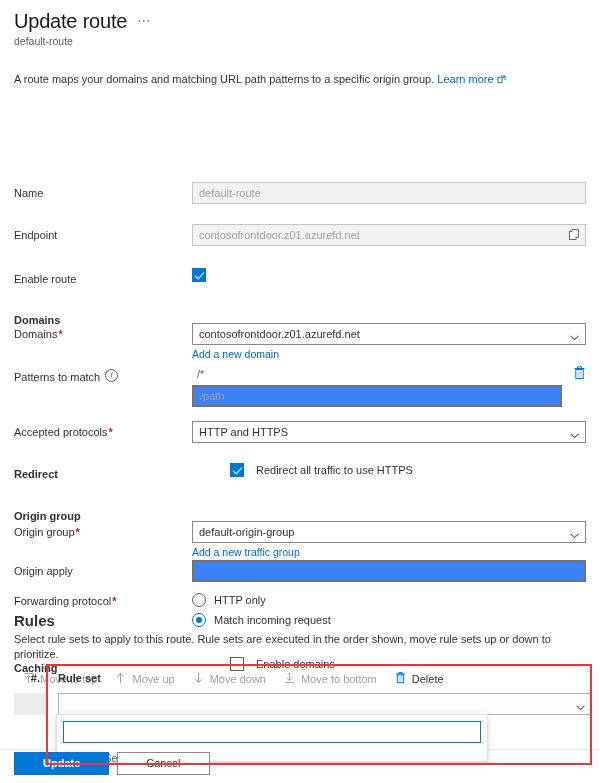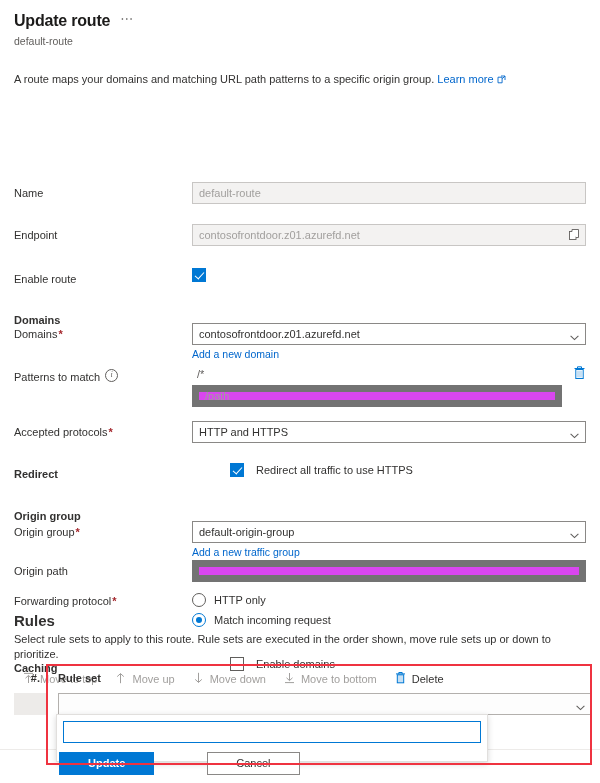--- a/index.html
+++ b/index.html
@@ -13,22 +13,22 @@
     font-family: "Liberation Sans", sans-serif;
     font-size: 11px;
     color: #323130;
     -webkit-font-smoothing: antialiased;
   }
 
   
   .header { padding: 9px 14px 0 14px; }
   .title-row { display: flex; align-items: baseline; gap: 10px; }
   .page-title {
-    font-size: 16px;
-    font-weight: 700;
+    font-size: 20px;
+    font-weight: 400;
     color: #1b1a19;
     letter-spacing: -0.2px;
     line-height: 24px;
   }
   .ellipsis-btn {
     font-size: 13px;
     color: #605e5c;
     letter-spacing: 1px;
     cursor: pointer;
     line-height: 14px;
@@ -82,22 +82,22 @@
     font-size: 11px;
     font-weight: 700;
     color: #323130;
   }
 
   
   .txt {
     box-sizing: border-box;
     width: 100%;
     height: 22px;
-    border: 7px solid #737373;
-    background: #d946ef;
+    border: 2px solid #737373;
+    background: #3b82f6;
     font-family: "Liberation Sans", sans-serif;
     font-size: 11px;
     color: #323130;
     padding: 0 6px;
     outline: none;
   }
   .txt.readonly {
     background: #f3f2f1;
     border: 1px solid #c8c6c4;
     color: #a19f9d;
@@ -329,21 +329,20 @@
     box-sizing: border-box;
     height: 23px;
     min-width: 78px;
     font-family: "Liberation Sans", sans-serif;
     font-size: 11px;
     border: 1px solid transparent;
     cursor: pointer;
     padding: 0 28px;
     line-height: 21px;
     text-align: center;
-    margin-left: 45px;
   }
   .btn-primary {
     background: #0078d4;
     color: #ffffff;
     font-weight: 600;
     border-color: #0078d4;
   }
   .btn-secondary {
     background: #ffffff;
     color: #323130;
@@ -474,21 +473,21 @@
         <span>default-origin-group</span>
         <span class="chev"><svg width="9" height="6" viewBox="0 0 9 6">
               <path d="M0.6 0.8L4.5 4.6 8.4 0.8" fill="none" stroke="#605e5c" stroke-width="1.1"></path>
             </svg></span>
       </div>
       <a class="sublink">Add a new traffic group</a>
     </div>
   </div>
 
   <div class="row" style="top:473px">
-    <div class="row-label">Origin path</div>
+    <div class="row-label">Origin apply</div>
     <div class="row-field">
       <input class="txt" type="text" value="" style="">
     </div>
   </div>
 
   <div class="row" style="top:503px">
     <div class="row-label">
       <span>Forwarding protocol</span><span class="req">*</span>
     </div>
     <div class="row-field">

